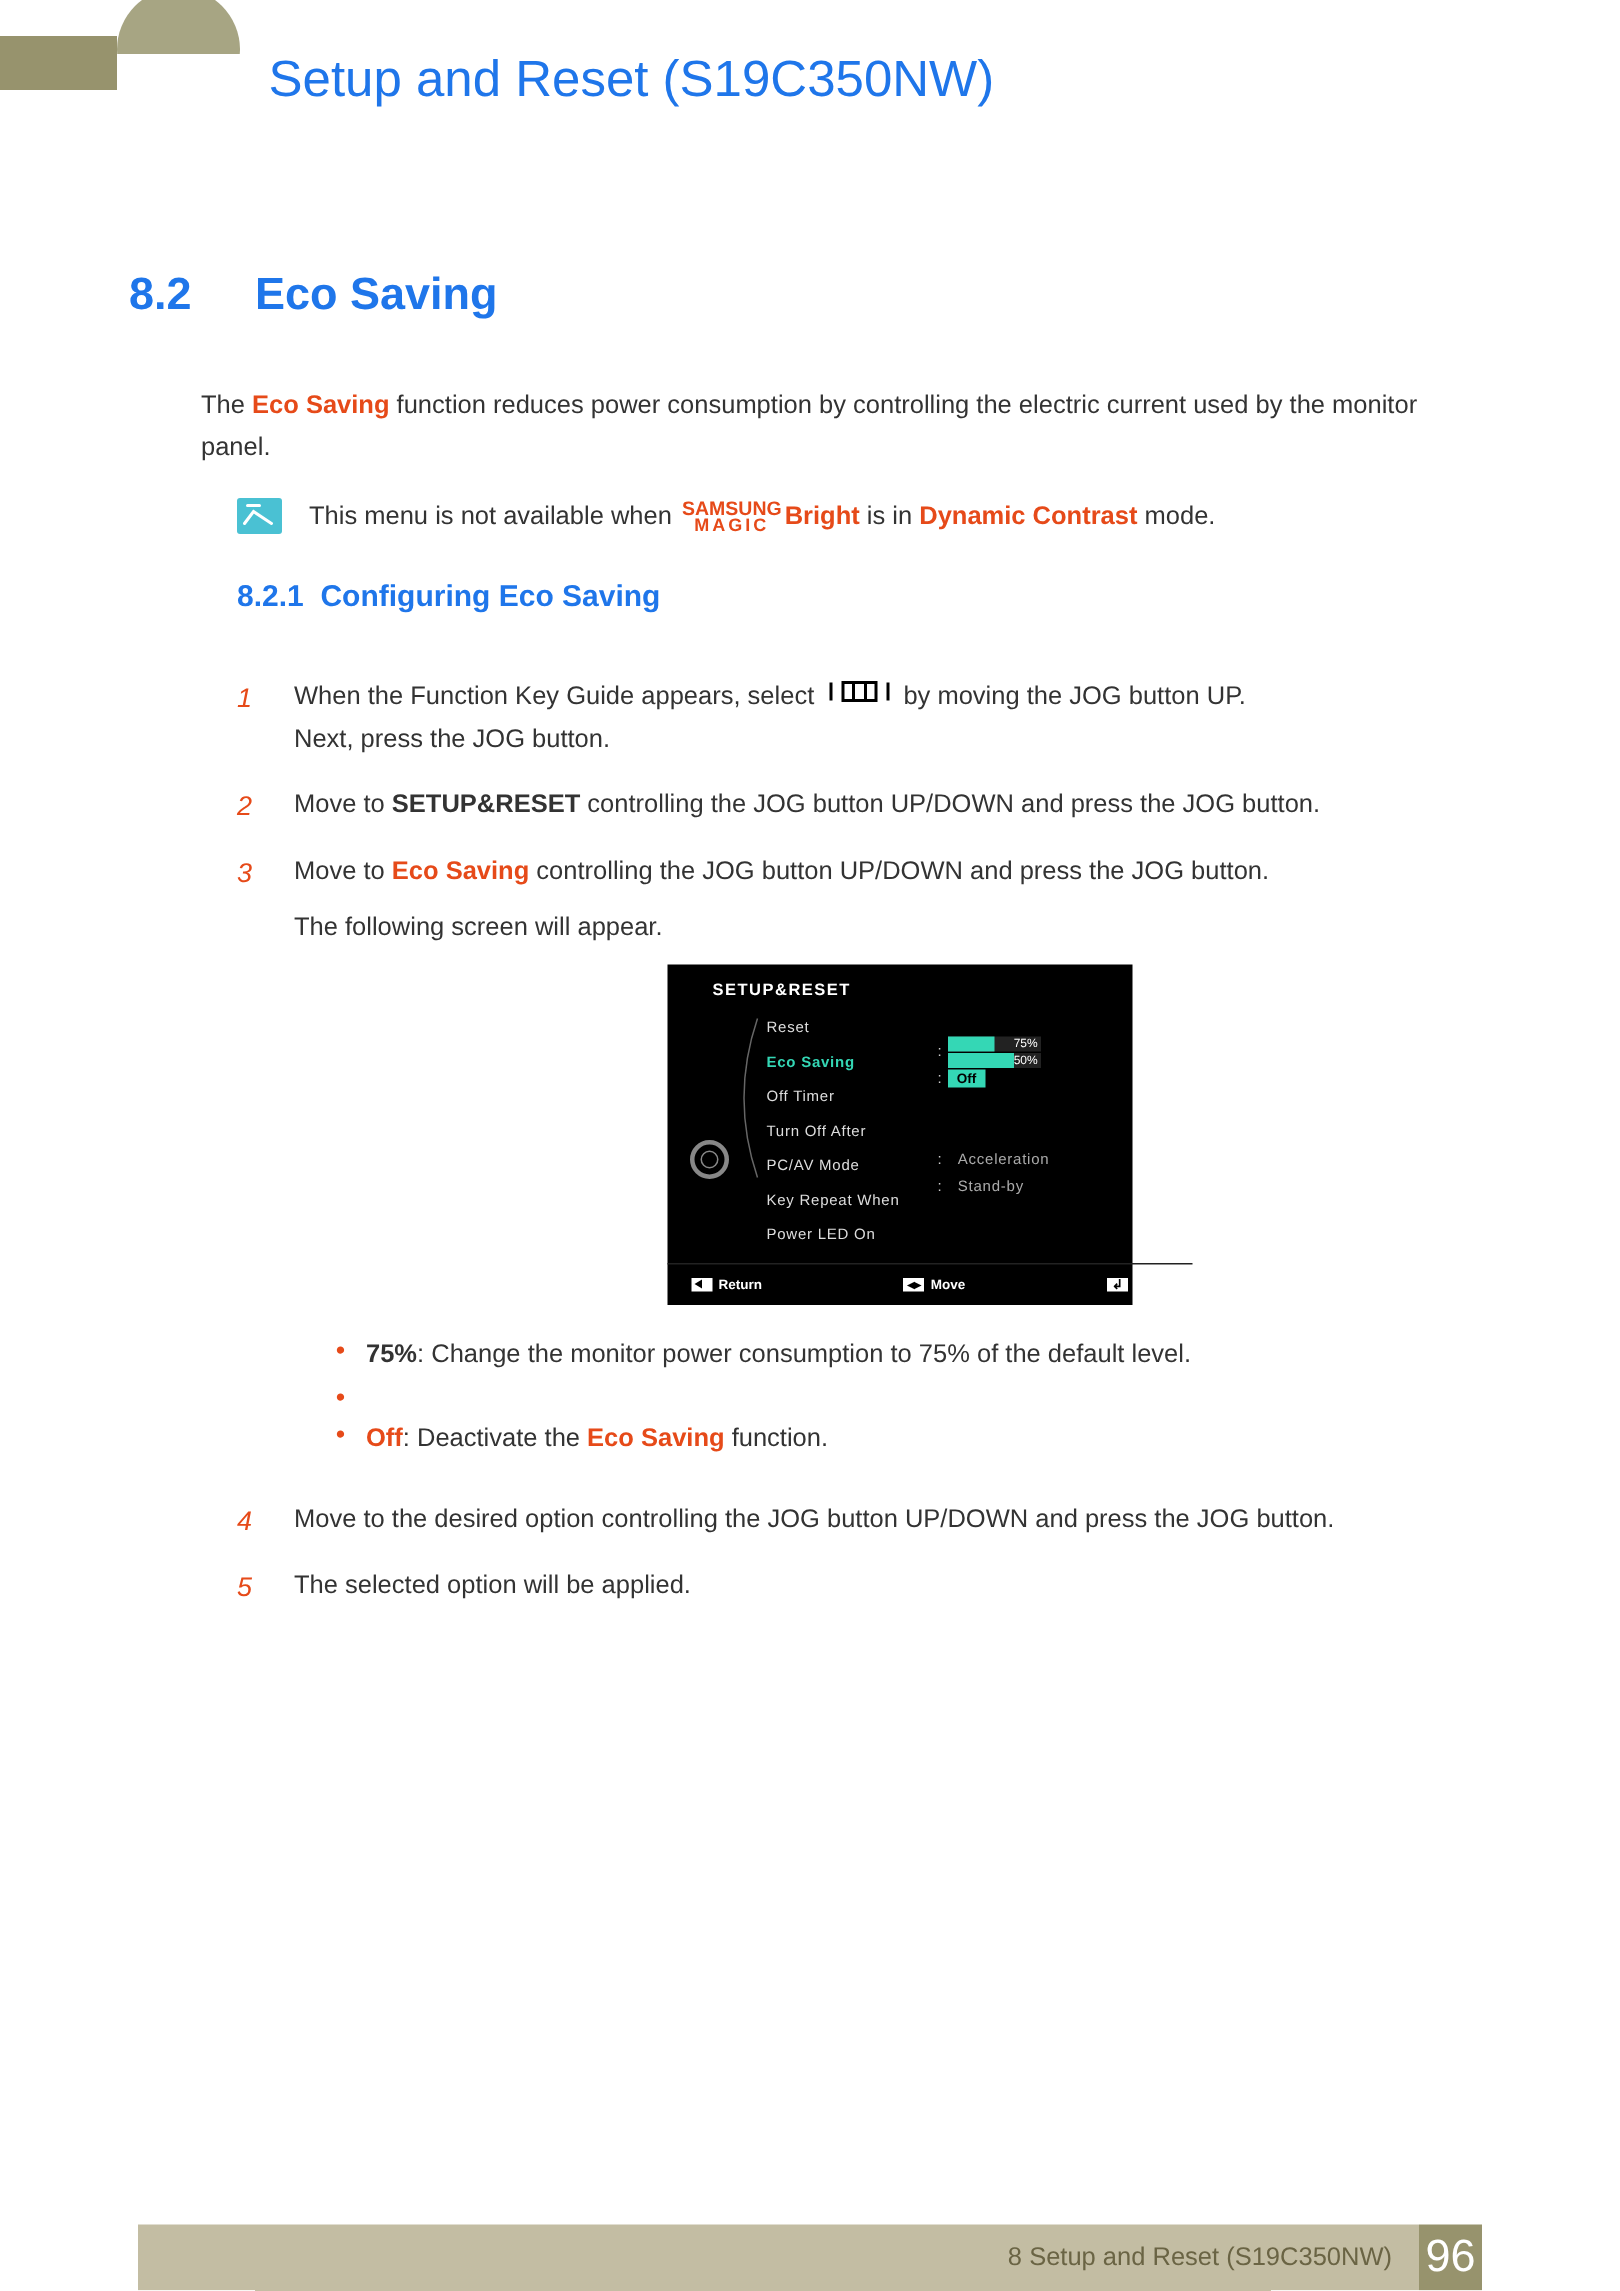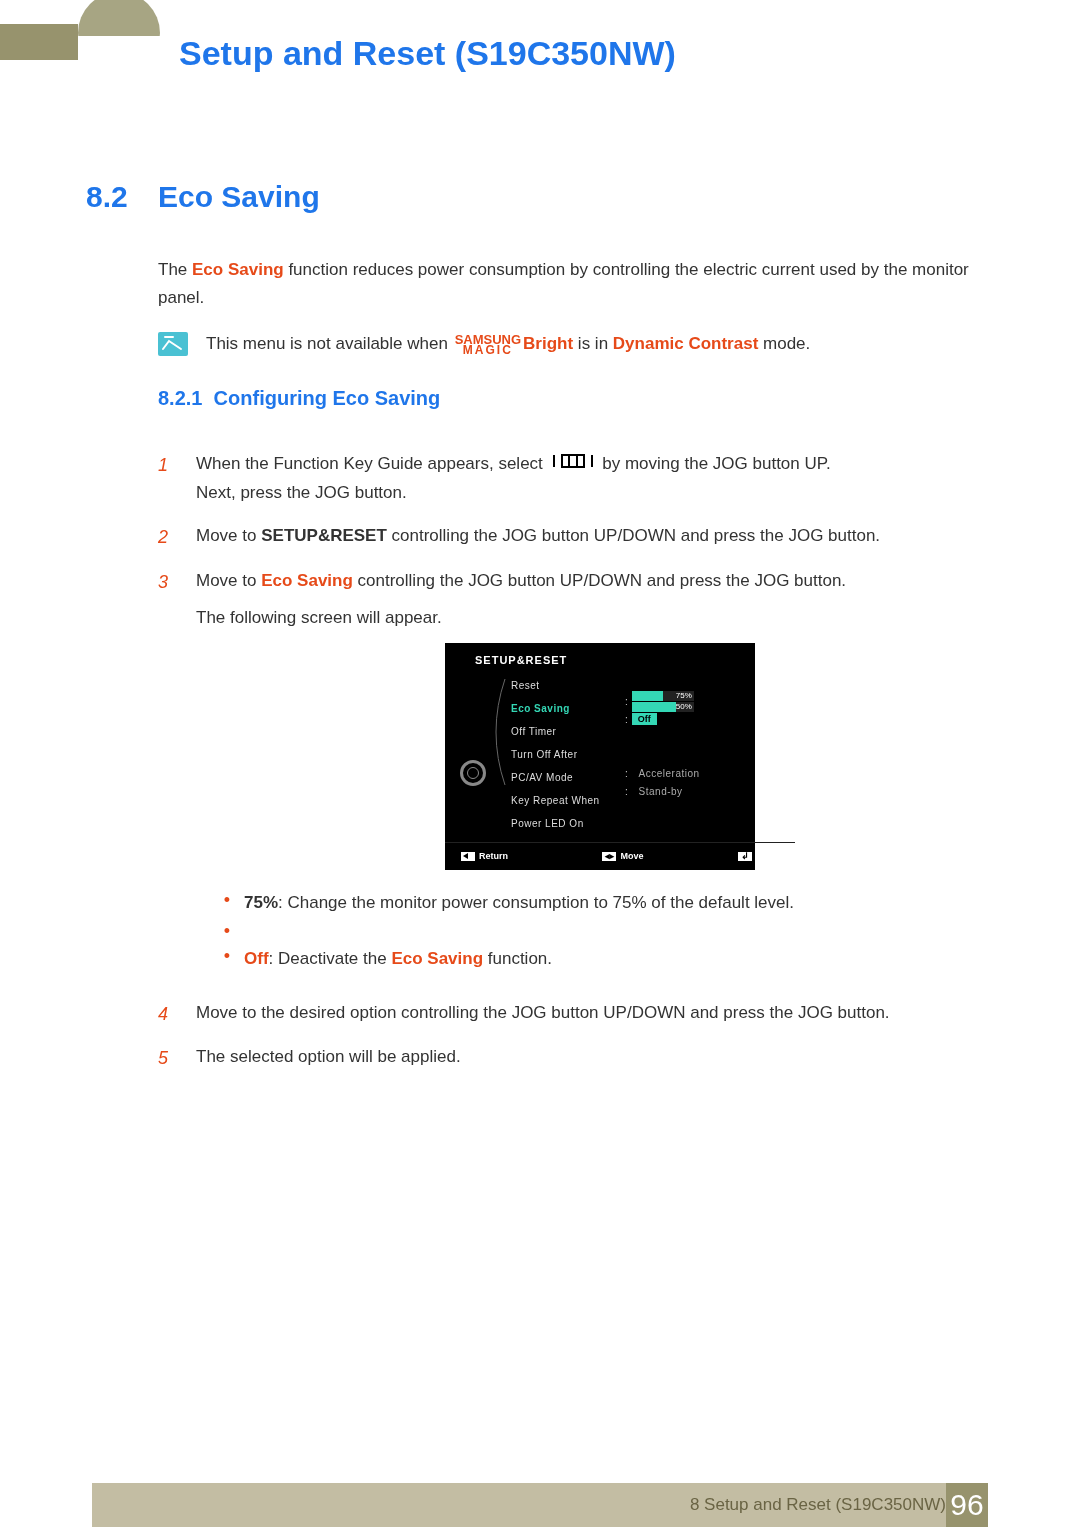--- a/index.html
+++ b/index.html
@@ -1,26 +1,26 @@
 <!DOCTYPE html>
 <html><head>
 <meta charset="utf-8">
 <style>
 html,body{margin:0;padding:0;background:#fff;font-family:Arial,Helvetica,sans-serif;color:#333;-webkit-font-smoothing:antialiased}
 .page{width:1080px;height:1527px;position:relative;background:#fff;overflow:hidden}
 .header-band{position:absolute;left:0;right:0;top:24px;height:36px;background:#97936d}
 .header-band::after{content:"";position:absolute;left:78px;right:0;top:0;bottom:0;background:#fff}
 .hdr-circle{position:absolute;left:78px;top:-8px;width:82px;height:82px;border-radius:50%;background:#a7a583}
 .hdr-cut{position:absolute;left:78px;top:36px;width:1002px;height:46px;background:#fff}
-.chapter-title{position:absolute;left:179px;top:34px;font-size:34px;font-weight:700;color:#1f76ea}
+.chapter-title{position:absolute;left:179px;top:34px;font-size:34px;font-weight:400;color:#1f76ea}
 .body{position:absolute;left:86px;top:180px;right:92px}
 .sec-num{color:#1f76ea;font-size:30px;font-weight:700;display:inline-block;width:60px}
 .sec-title{color:#1f76ea;font-size:30px;font-weight:700}
-.sec-row{display:flex;gap:12px;align-items:baseline;margin-bottom:42px}
-.para{font-size:17px;line-height:1.65;color:#333;margin:0 0 0 72px}
+.sec-row{display:flex;gap:24px;align-items:baseline;margin-bottom:42px}
+.para{font-size:17px;line-height:1.65;color:#333;margin:0 0 0 48px}
 .red{color:#e64a19;font-weight:700}
 .note-row{display:flex;align-items:center;gap:18px;margin:18px 0 30px 72px;font-size:17px;line-height:1.6}
 .note-icon{width:30px;height:24px;background:#4ac1d3;border-radius:2px;position:relative;flex:0 0 30px}
 .note-icon svg{position:absolute;inset:3px 3px 2px 3px}
 .magic{display:inline-block;vertical-align:middle;color:#e64a19;font-weight:700;line-height:.85;font-size:10px;text-align:center;margin:0 2px}
 .magic .top{font-size:13px;letter-spacing:0}
 .magic .bot{font-size:12px;letter-spacing:2px}
 .subsec{font-size:20px;font-weight:700;color:#1f76ea;margin:14px 0 40px 72px}
 .steps{margin:0 0 0 72px}
 .step{display:flex;gap:20px;font-size:17px;line-height:1.7;margin-bottom:14px}
@@ -48,21 +48,21 @@
 .pill{height:12px;background:#34d7b5;color:#000;font-weight:700;font-size:9px;padding:0 6px;line-height:12px;display:inline-block}
 .fade{color:#aaa;letter-spacing:.5px}
 .osd-footer{display:flex;justify-content:space-between;align-items:center;font-size:9px;font-weight:700;color:#fff;padding:6px 16px;position:relative;left:-12px;width:350px;box-sizing:border-box;border-top:1px solid #222}
 .fbtn{display:flex;align-items:center;gap:4px}
 .fbtn .box{width:14px;height:9px;background:#fff;position:relative}
 .fbtn .box.tri::after{content:"";position:absolute;left:2px;top:1px;border-style:solid;border-width:3.5px 5px 3.5px 0;border-color:transparent #000 transparent transparent}
 .bullets{margin:6px 0 10px 0}
 .bullets .b{display:flex;gap:12px;font-size:17px;line-height:1.8}
 .bullets .dot{color:#e64a19;font-size:18px;line-height:1.4;width:10px;text-align:center;padding-left:26px}
 .footer{position:absolute;left:0;right:0;bottom:0;height:44px;display:flex;align-items:stretch}
-.footer-bar{flex:1;background:#c3bda3;display:flex;align-items:center;justify-content:flex-end;color:#6a6444;font-size:17px}
+.footer-bar{flex:1;background:#c3bda3;display:flex;align-items:center;justify-content:flex-end;padding-right:18px;color:#6a6444;font-size:17px}
 .footer-num{width:42px;background:#97936d;color:#fff;display:flex;align-items:center;justify-content:center;font-size:30px}
 .footer-pad{width:92px;background:#fff}
 </style>
 </head>
 <body>
 
 <div class="page">
   <div class="header-band"></div>
   <div class="hdr-circle"></div>
   <div class="hdr-cut"></div>

